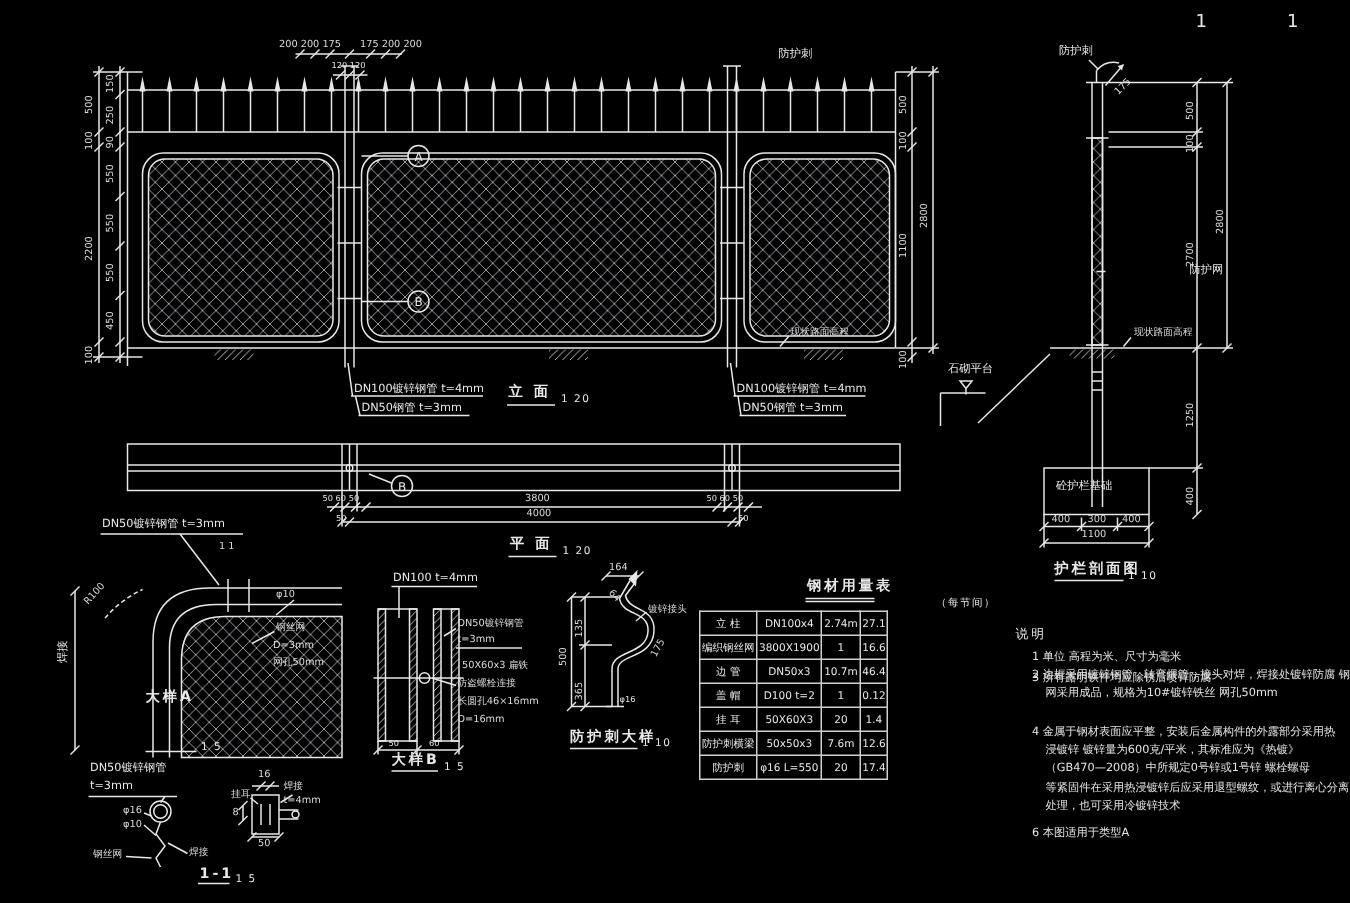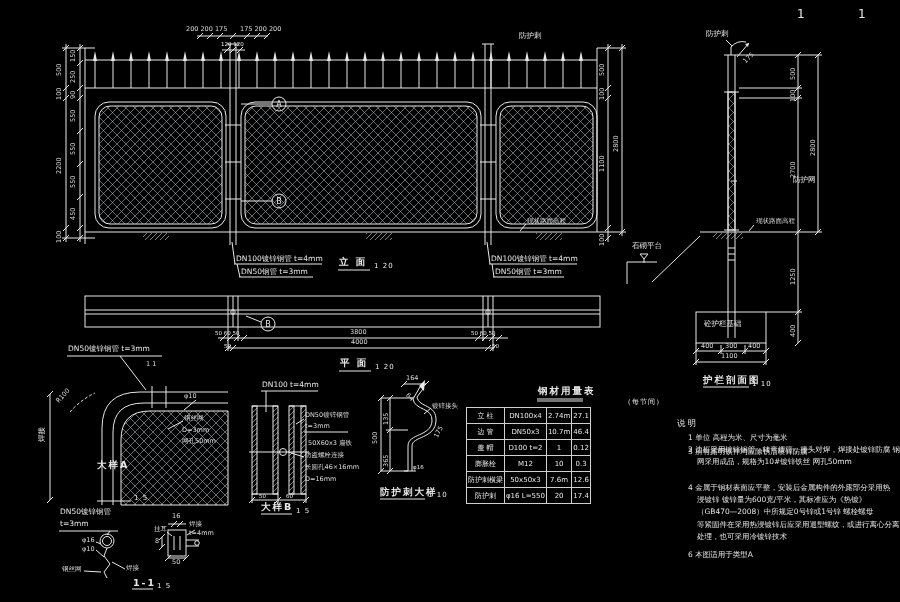--- a/index.html
+++ b/index.html
@@ -416,36 +416,42 @@
 <div class="t sc" style="left:624px;top:398px;">（每节间）</div>
 <table class="mat">
   <tbody>
   <tr>
     <td>立 柱</td>
     <td>DN100x4</td>
     <td>2.74m</td>
     <td>27.1</td>
   </tr>
   <tr>
+    <td>编织钢丝网</td>
+    <td>3800X1900</td>
+    <td>1</td>
+    <td>16.6</td>
+  </tr>
+  <tr>
     <td>边 管</td>
     <td>DN50x3</td>
     <td>10.7m</td>
     <td>46.4</td>
   </tr>
   <tr>
     <td>盖 帽</td>
     <td>D100 t=2</td>
     <td>1</td>
     <td>0.12</td>
   </tr>
   <tr>
-    <td>膨胀栓</td>
-    <td>M12</td>
-    <td>10</td>
-    <td>0.3</td>
+    <td>挂 耳</td>
+    <td>50X60X3</td>
+    <td>20</td>
+    <td>1.4</td>
   </tr>
   <tr>
     <td>防护刺横梁</td>
     <td>50x50x3</td>
     <td>7.6m</td>
     <td>12.6</td>
   </tr>
   <tr>
     <td>防护刺</td>
     <td>φ16 L=550</td>

